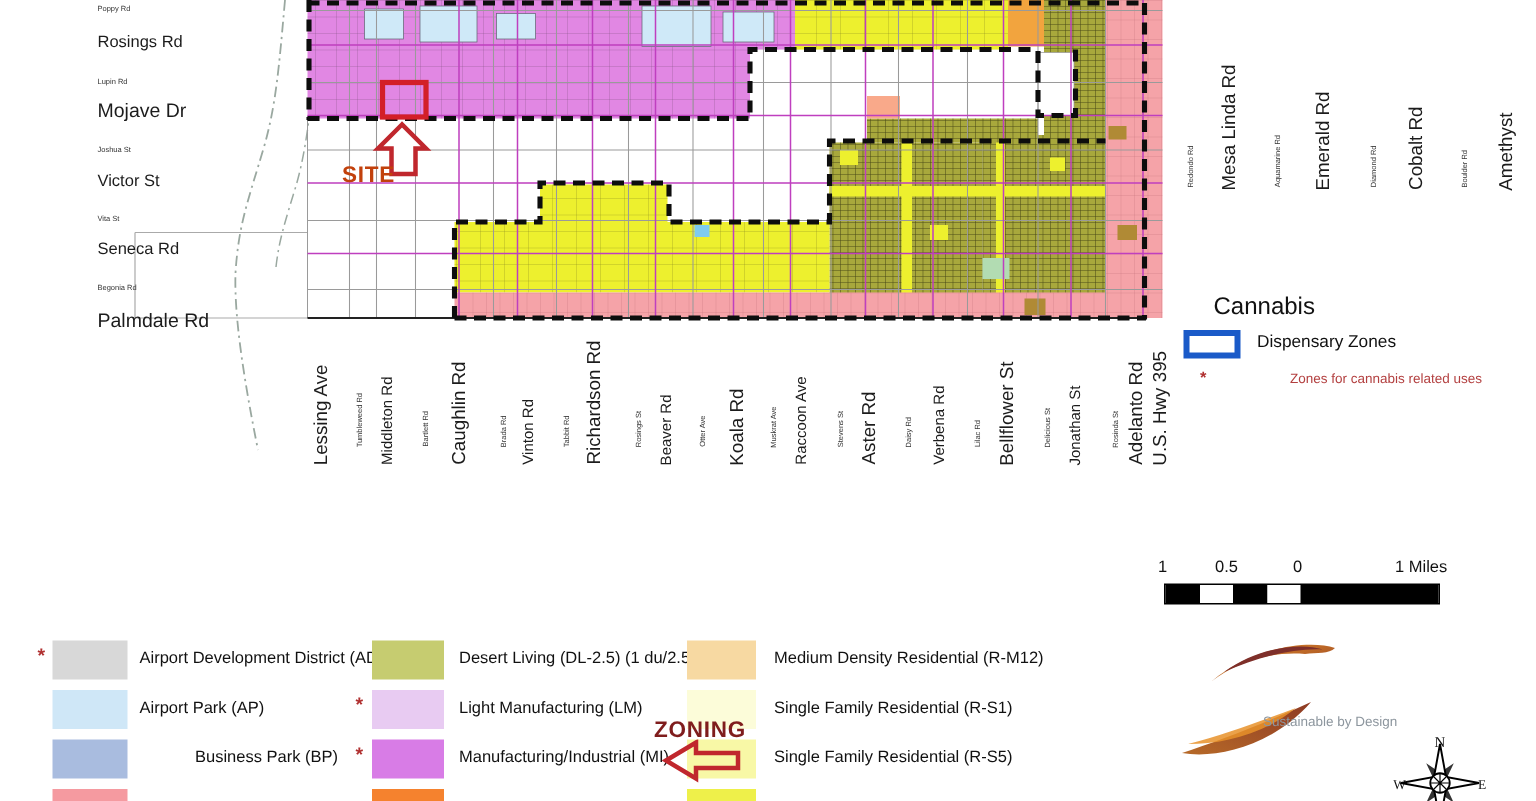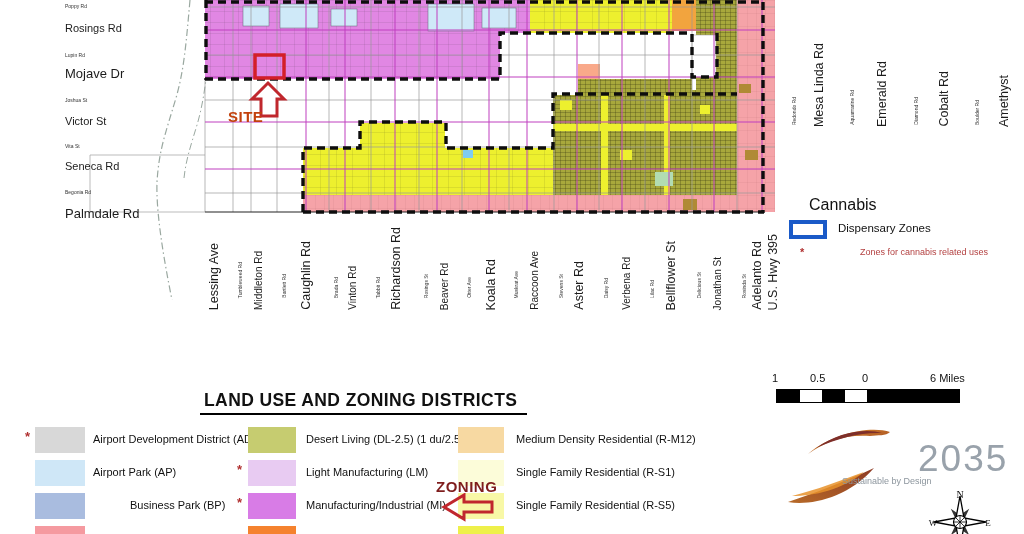--- a/index.html
+++ b/index.html
@@ -290,33 +290,30 @@
   <div id="cannabis-title">Cannabis</div>
   <div id="dispensary-swatch"></div>
   <div id="dispensary-label">Dispensary Zones</div>
   <div id="related-ast">*</div>
   <div id="related-label">Zones for cannabis related uses</div>
 
   <div id="scalebar">
     <span class="sc-num" style="left:2px">1</span>
     <span class="sc-num" style="left:40px">0.5</span>
     <span class="sc-num" style="left:92px">0</span>
-    <span class="sc-num" style="left:160px">6 Miles</span>
+    <span class="sc-num" style="left:160px">1 Miles</span>
     <div id="sc-bar">
       <div class="sc-seg" style="width:23px;background:#000"></div>
       <div class="sc-seg" style="width:22px;background:#fff"></div>
       <div class="sc-seg" style="width:23px;background:#000"></div>
       <div class="sc-seg" style="width:22px;background:#fff"></div>
       <div class="sc-seg" style="width:92px;background:#000"></div>
     </div>
   </div>
 
-  <div id="lz-title-wrap">
-    <span id="lz-title">LAND USE AND ZONING DISTRICTS</span>
-  </div>
   <div id="legend-items">
       <div class="leg-ast" style="left: 25px; top: 429px;">*</div>
       <div class="leg-sw" style="left: 35px; top: 427px; width: 50px; background: rgb(216, 216, 216);"></div>
       <div class="leg-tx" style="left: 93px; top: 433px;">Airport Development District (ADD)</div>
       <div class="leg-sw" style="left: 35px; top: 460px; width: 50px; background: rgb(207, 231, 247);"></div>
       <div class="leg-tx" style="left: 93px; top: 466px;">Airport Park (AP)</div>
       <div class="leg-sw" style="left: 35px; top: 493px; width: 50px; background: rgb(169, 188, 223);"></div>
       <div class="leg-tx" style="left: 93px; top: 499px; padding-left: 37px;">Business Park (BP)</div>
       <div class="leg-sw" style="left: 35px; top: 526px; width: 50px; background: rgb(245, 154, 160);"></div>
       <div class="leg-sw" style="left: 248px; top: 427px; width: 48px; background: rgb(198, 204, 112);"></div>
@@ -353,21 +350,20 @@
         <linearGradient id="gsw2" x1="1" y1="0" x2="0" y2="1">
           <stop offset="0" stop-color="#8d3a24"></stop>
             <stop offset="1" stop-color="#b76a28"></stop>
         </linearGradient>
       </defs>
       <path d="M30,24 C52,8 80,4 96,9 C76,8 52,14 30,24 Z" fill="#7e2f2a"></path>
       <path d="M2,78 C26,70 58,58 88,44 C62,74 24,82 2,78 Z" fill="url(#gsw2)"></path>
       <path d="M6,72 C30,66 56,56 78,48 C56,66 28,72 6,72 Z" fill="#e8922a" opacity="0.85"></path>
     </svg>
     <span id="logo-line2">Sustainable by Design</span>
-    <span id="logo-year">2035</span>
   </div>
 
   <svg id="compass" width="68" height="80" viewBox="0 0 68 80">
     <text x="34" y="16" text-anchor="middle" font-size="10" fill="#111" font-family="Liberation Serif,serif">N</text>
     <text x="7" y="44" text-anchor="middle" font-size="9" fill="#111" font-family="Liberation Serif,serif">W</text>
     <text x="62" y="44" text-anchor="middle" font-size="9" fill="#111" font-family="Liberation Serif,serif">E</text>
     <path d="M43.2,26.8 L37,40 L43.2,53.2 L34,47 L24.8,53.2 L31,40 L24.8,26.8 L34,33 Z" fill="#333"></path>
     <path d="M34,14 L38,36 L60,40 L38,44 L34,66 L30,44 L8,40 L30,36 Z" fill="#ffffff" stroke="#000" stroke-width="1.3"></path>
     <circle cx="34" cy="40" r="6.5" fill="#fff" stroke="#000" stroke-width="1.2"></circle>
     <path d="M34,33.5 V46.5 M27.5,40 H40.5 M29.5,35.5 L38.5,44.5 M38.5,35.5 L29.5,44.5" stroke="#000" stroke-width="0.8"></path>

